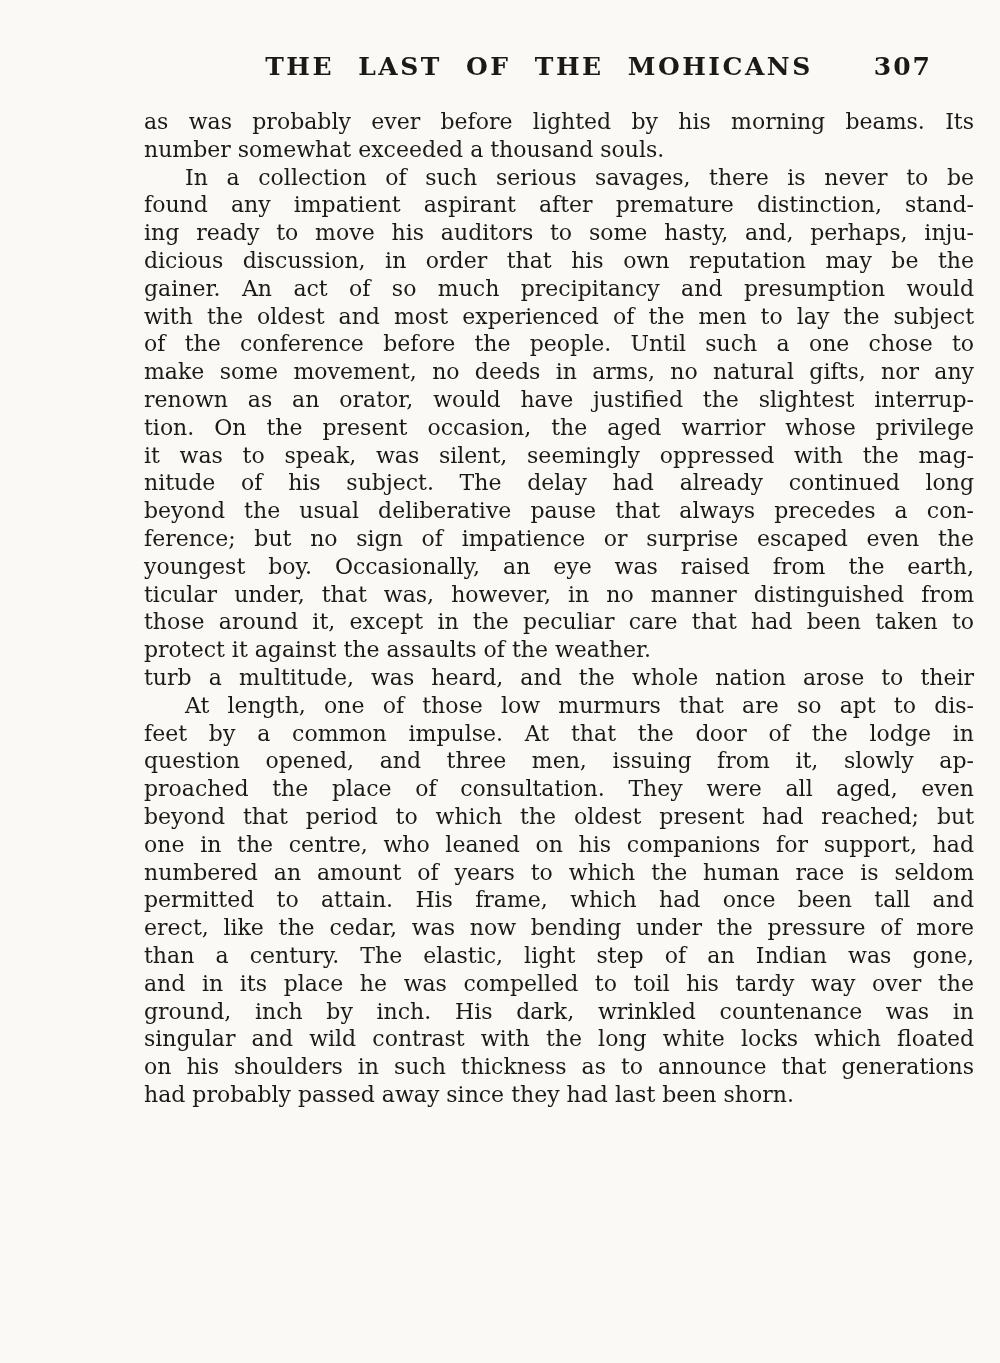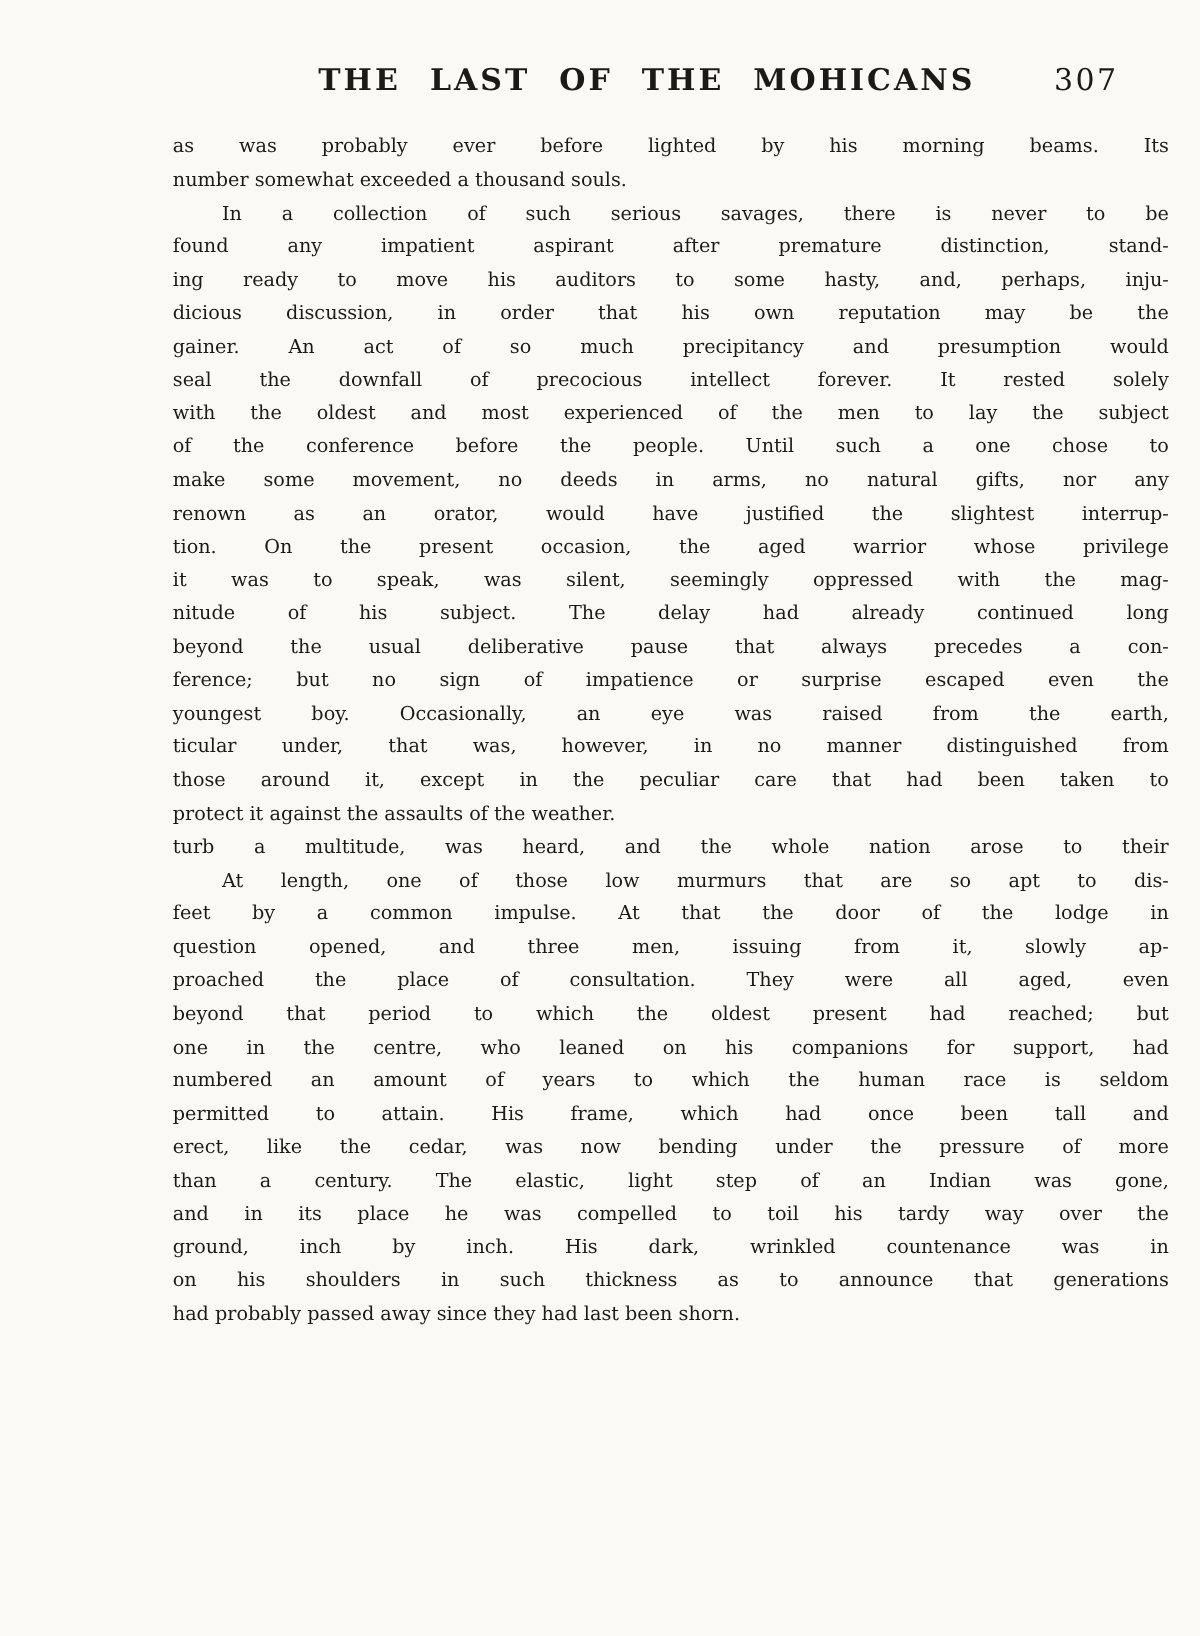--- a/index.html
+++ b/index.html
@@ -28,27 +28,27 @@
     font-weight: bold;
     font-size: 25px;
     letter-spacing: 2.5px;
     word-spacing: 13px;
     padding-right: 40px;
   }
   .running-header .pagenum {
     position: absolute;
     right: 42px;
     top: 0;
-    font-weight: normal;
+    font-weight: bold;
     font-size: 25px;
     letter-spacing: 2px;
   }
   .page-body {
     margin-top: 22px;
-    font-size: 16px;
+    font-size: 22px;
     line-height: 27.8px;
   }
   .paragraph {
     margin: 0;
   }
   .line {
     text-align: justify;
     text-align-last: justify;
     height: 27.8px;
   }
@@ -71,21 +71,20 @@
       <div class="paragraph">
         <div class="line">as was probably ever before lighted by his morning beams.  Its</div>
         <div class="line short-last">number somewhat exceeded a thousand souls.</div>
       </div>
       <div class="paragraph">
         <div class="line indent">In a collection of such serious savages, there is never to be</div>
         <div class="line">found any impatient aspirant after premature distinction, stand-</div>
         <div class="line">ing ready to move his auditors to some hasty, and, perhaps, inju-</div>
         <div class="line">dicious discussion, in order that his own reputation may be the</div>
         <div class="line">gainer.  An act of so much precipitancy and presumption would</div>
-        <div class="line">seal the downfall of precocious intellect forever.  It rested solely</div>
         <div class="line">with the oldest and most experienced of the men to lay the subject</div>
         <div class="line">of the conference before the people.  Until such a one chose to</div>
         <div class="line">make some movement, no deeds in arms, no natural gifts, nor any</div>
         <div class="line">renown as an orator, would have justified the slightest interrup-</div>
         <div class="line">tion.  On the present occasion, the aged warrior whose privilege</div>
         <div class="line">it was to speak, was silent, seemingly oppressed with the mag-</div>
         <div class="line">nitude of his subject.  The delay had already continued long</div>
         <div class="line">beyond the usual deliberative pause that always precedes a con-</div>
         <div class="line">ference; but no sign of impatience or surprise escaped even the</div>
         <div class="line">youngest boy.  Occasionally, an eye was raised from the earth,</div>
@@ -100,17 +99,18 @@
         <div class="line">question opened, and three men, issuing from it, slowly ap-</div>
         <div class="line">proached the place of consultation.  They were all aged, even</div>
         <div class="line">beyond that period to which the oldest present had reached; but</div>
         <div class="line">one in the centre, who leaned on his companions for support, had</div>
         <div class="line">numbered an amount of years to which the human race is seldom</div>
         <div class="line">permitted to attain.  His frame, which had once been tall and</div>
         <div class="line">erect, like the cedar, was now bending under the pressure of more</div>
         <div class="line">than a century.  The elastic, light step of an Indian was gone,</div>
         <div class="line">and in its place he was compelled to toil his tardy way over the</div>
         <div class="line">ground, inch by inch.  His dark, wrinkled countenance was in</div>
+        <div class="line">singular and wild contrast with the long white locks which floated</div>
         <div class="line">on his shoulders in such thickness as to announce that generations</div>
         <div class="line short-last">had probably passed away since they had last been shorn.</div>
       </div>
     </div>
 </div>
 
 </body></html>

